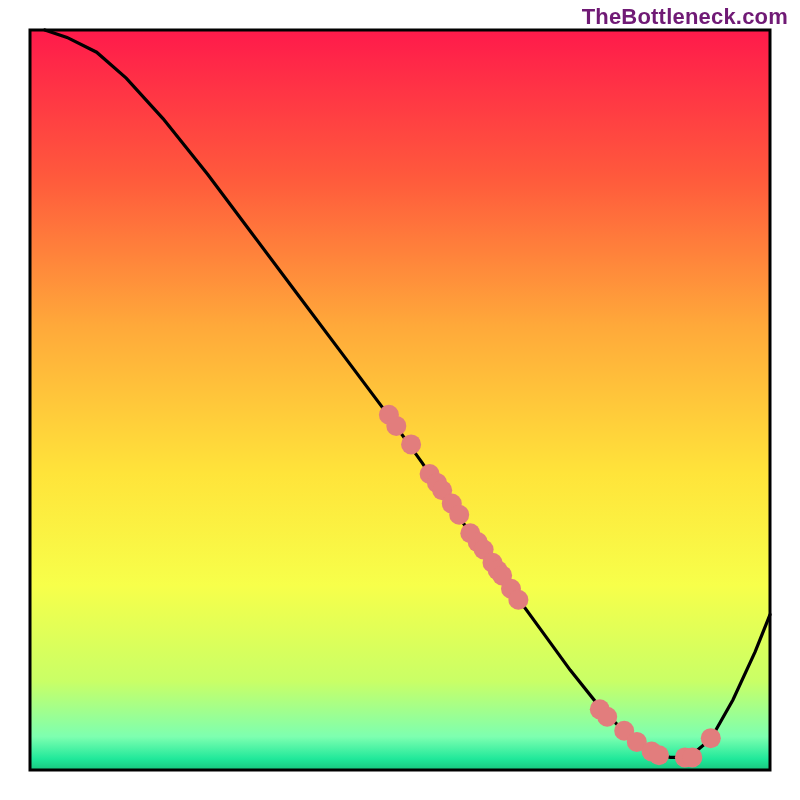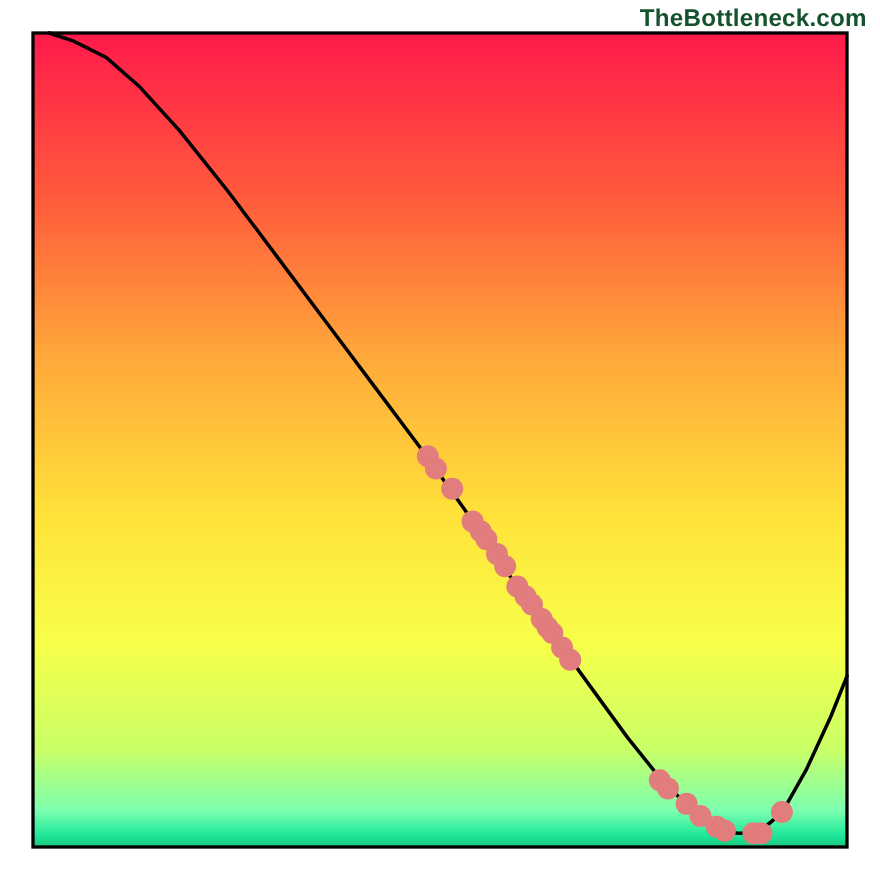--- a/index.html
+++ b/index.html
@@ -14,21 +14,21 @@
     position: relative;
     width: 800px;
     height: 800px;
   }
   .watermark {
     position: absolute;
     top: 4px;
     right: 12px;
     font-size: 22px;
     font-weight: 600;
-    color: #14532d;
+    color: #701a75;
     letter-spacing: 0.2px;
     z-index: 10;
   }
   svg.chart {
     position: absolute;
     top: 0;
     left: 0;
     width: 800px;
     height: 800px;
   }

